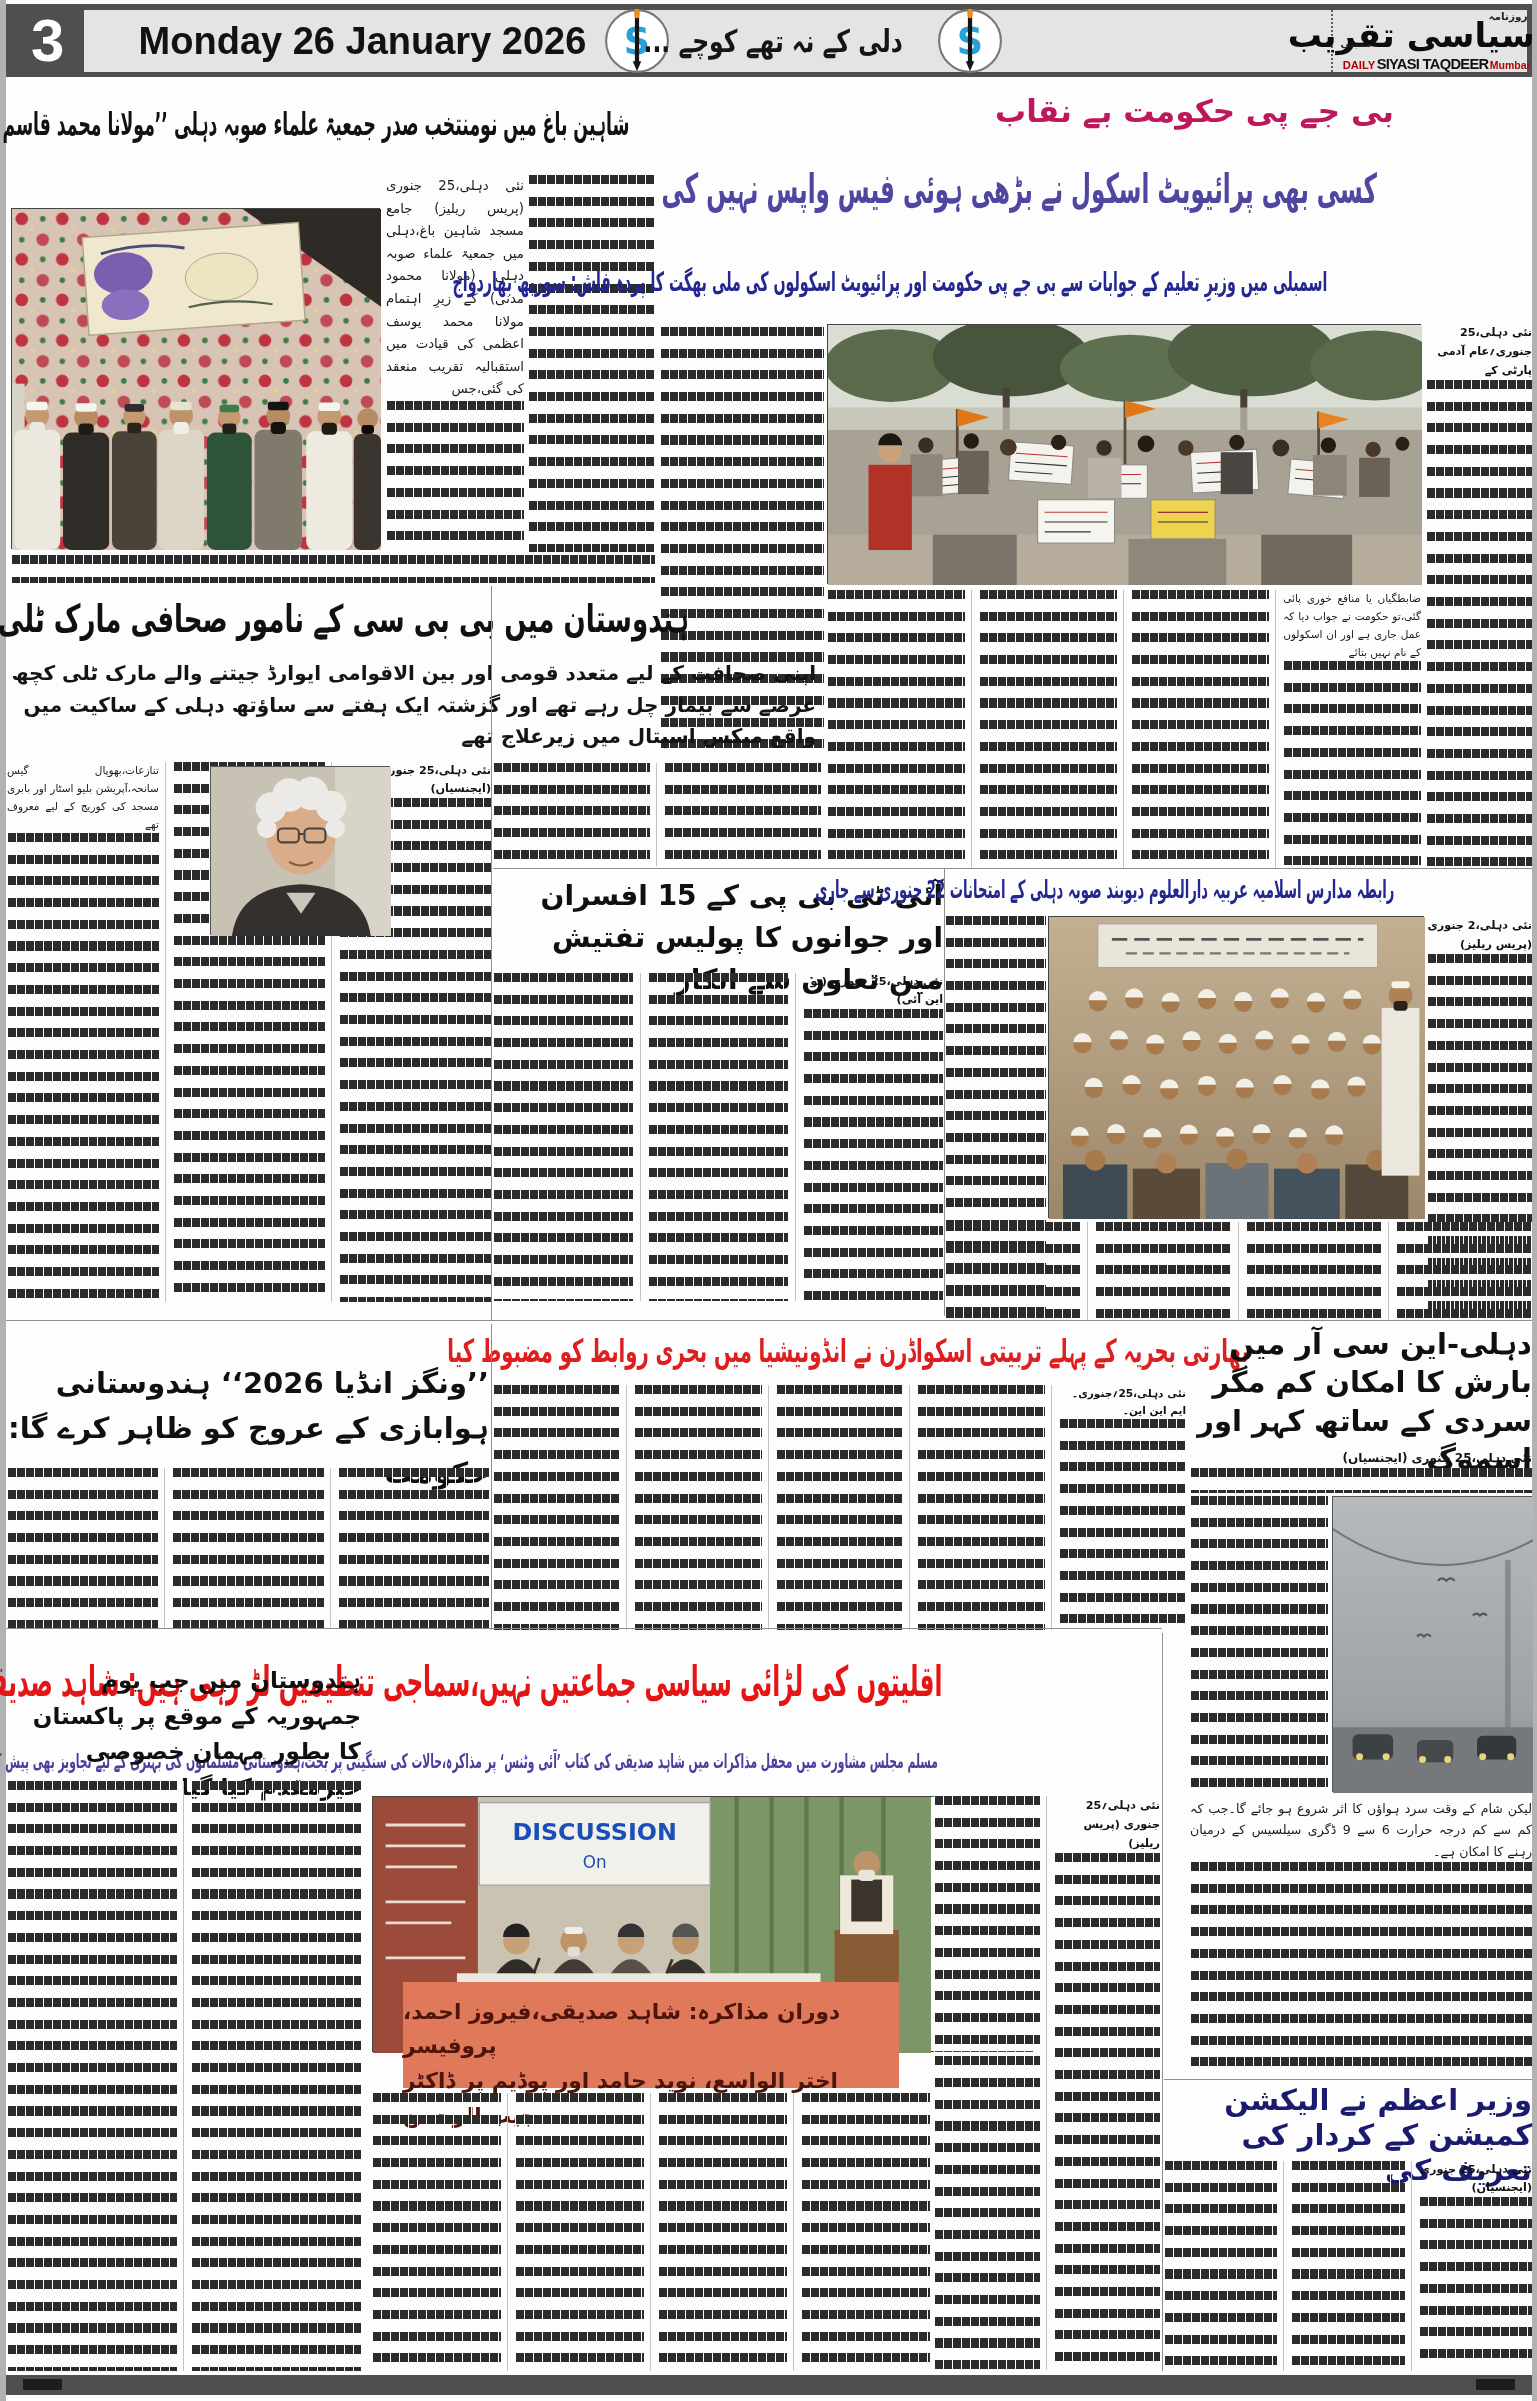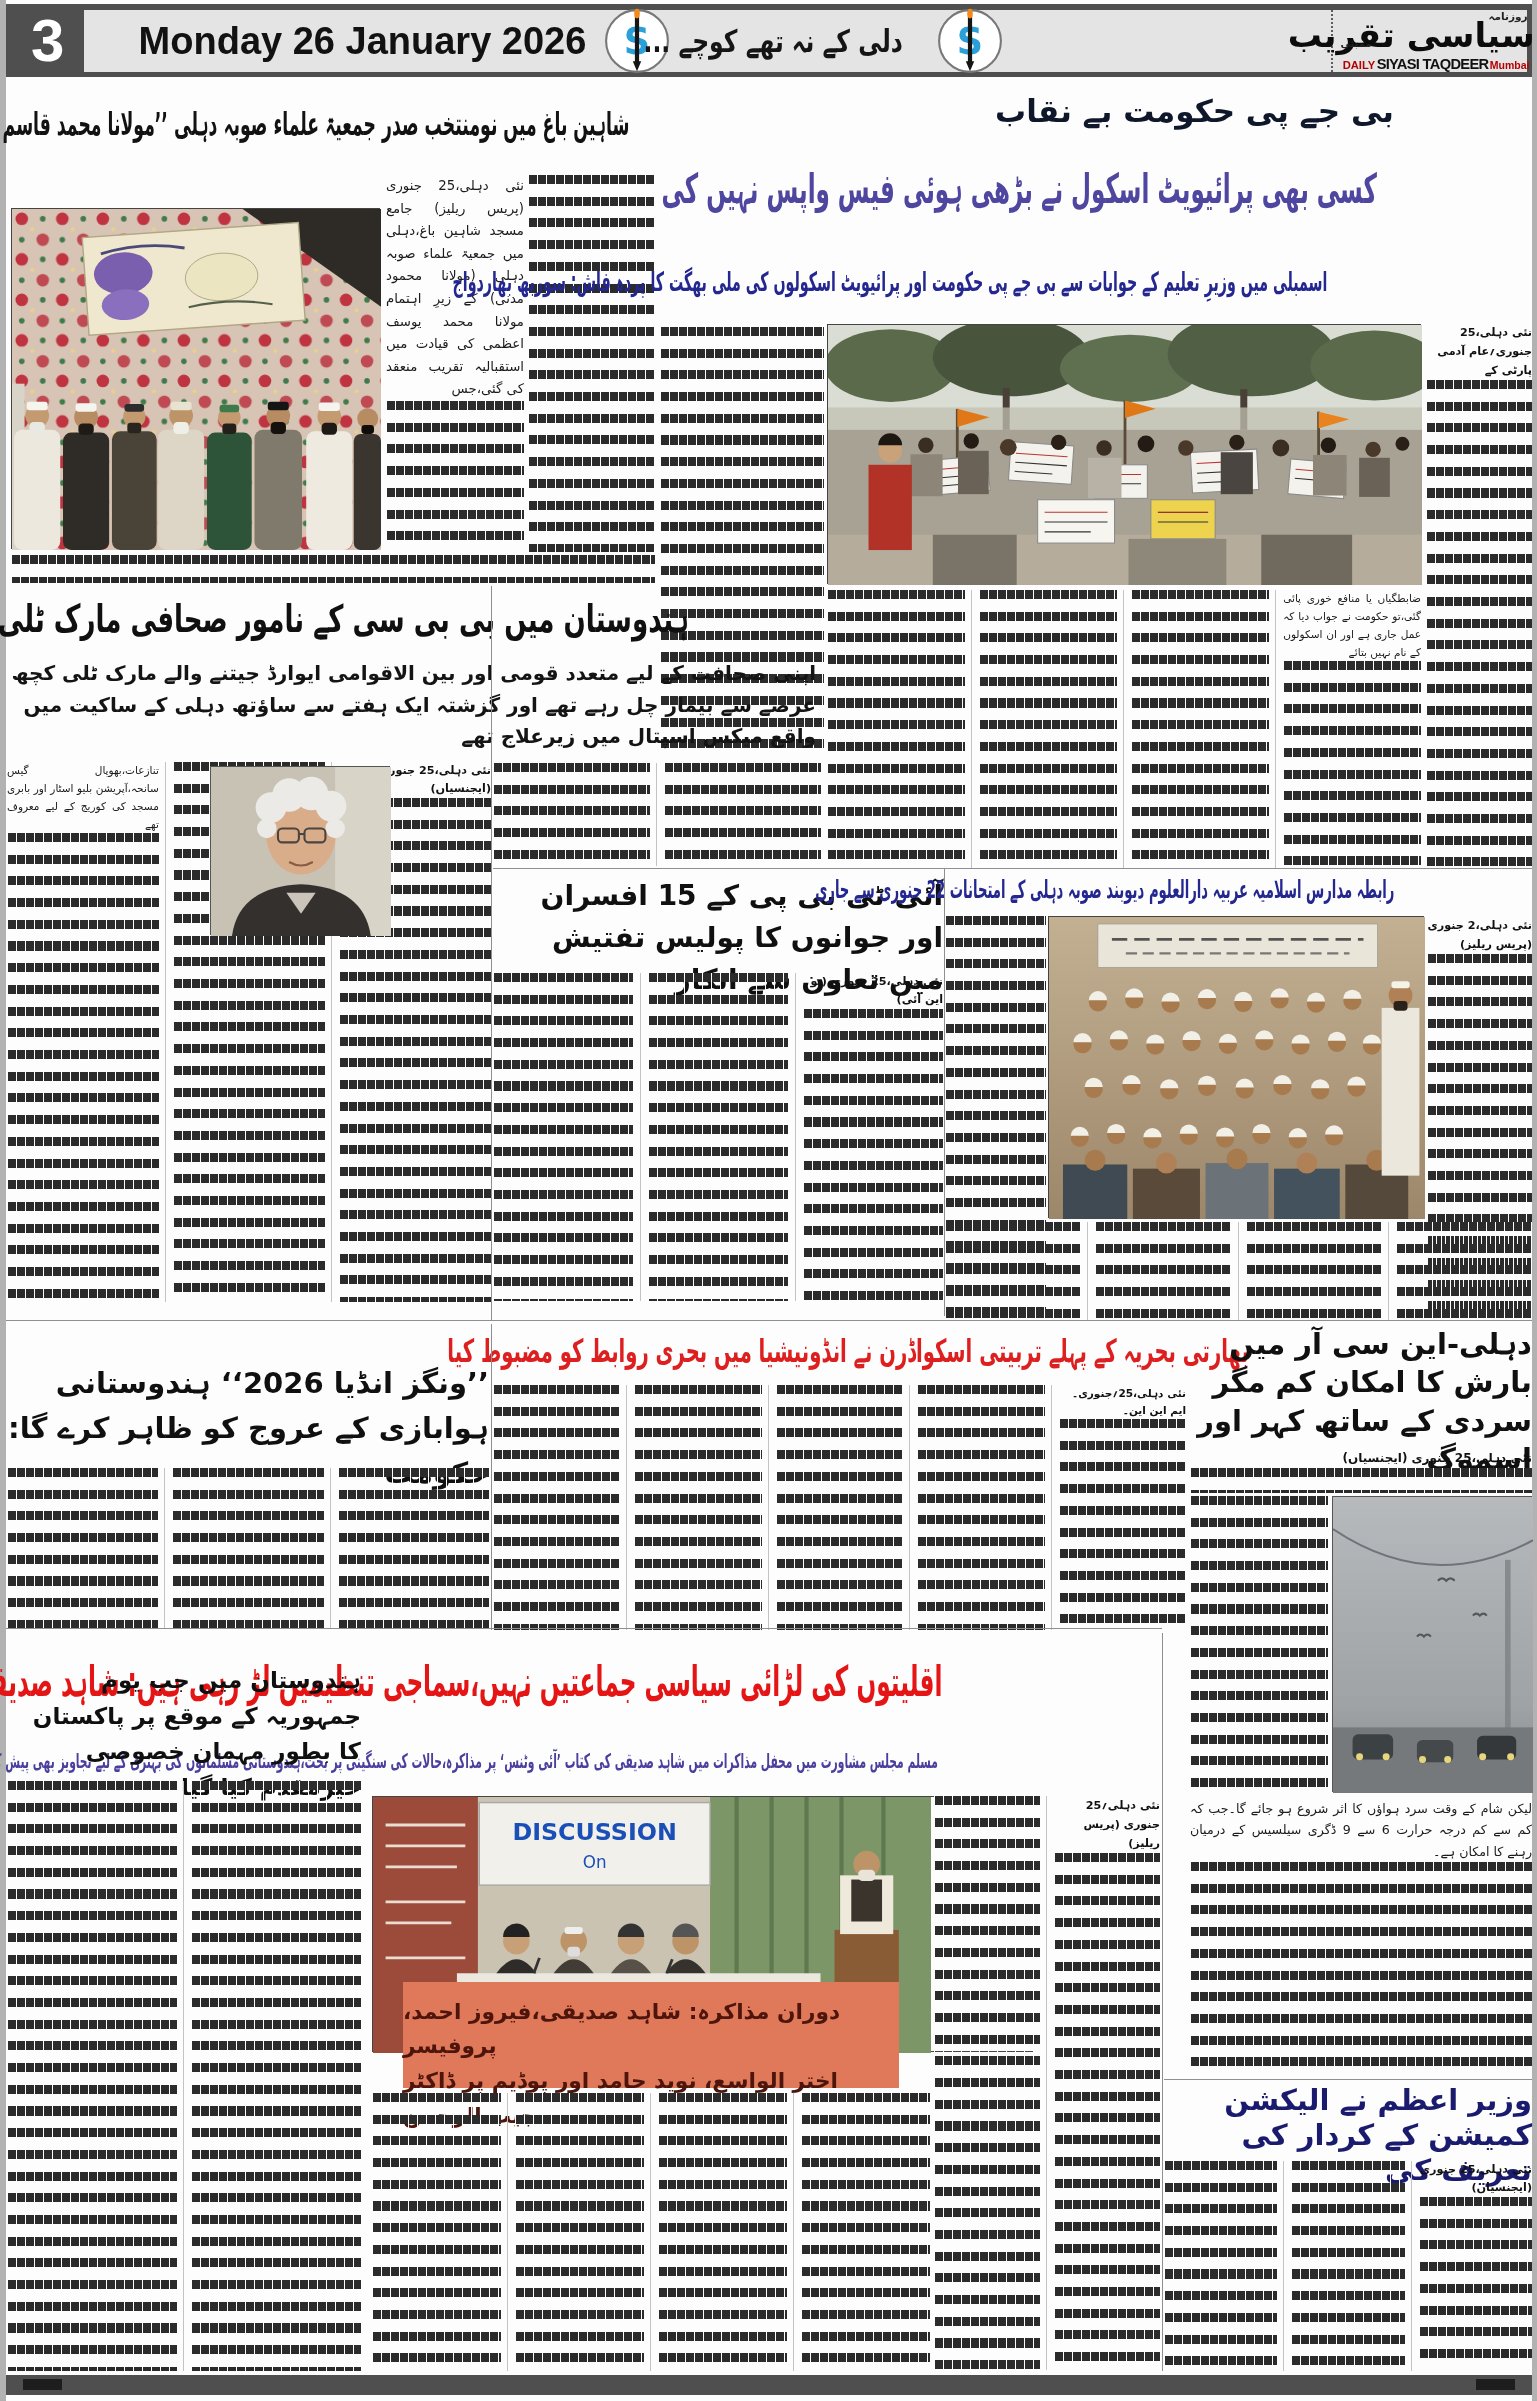--- a/index.html
+++ b/index.html
@@ -154,21 +154,21 @@
     </svg>
   </div>
 
   <div class="abs col" style="left:386px;top:175px;width:138px;height:377px">
     <div class="lead" style="font-size:13.3px">نئی دہلی،25 جنوری (پریس ریلیز) جامع مسجد شاہین باغ،دہلی میں جمعیۃ علماء صوبہ دہلی (مولانا محمود مدنی) کے زیرِ اہتمام مولانا محمد یوسف اعظمی کی قیادت میں استقبالیہ تقریب منعقد کی گئی،جس</div>
     <div class="fillx utx"></div>
   </div>
   <div class="abs utx" style="left:528px;top:175px;width:127px;height:377px"></div>
   <div class="abs utx" style="left:11.2px;top:555px;width:644px;height:28px"></div>
 
-  <div class="abs u fit bold" style="left:964px;top:91px;width:461px;height:41px;line-height:41px;font-size:31px;color:#0f172a">بی جے پی حکومت بے نقاب</div>
+  <div class="abs u fit bold" style="left:964px;top:91px;width:461px;height:41px;line-height:41px;font-size:31px;color:#be185d">بی جے پی حکومت بے نقاب</div>
   <div class="abs u fit bold" style="left: 825px; top: 133px; width: 707px; height: 112px; line-height: 112px; font-size: 41px; color: rgb(79, 70, 160); transform: scaleX(0.561287); transform-origin: center center;">کسی بھی پرائیویٹ اسکول نے بڑھی ہوئی فیس واپس نہیں کی</div>
   <div class="abs u fit bold" style="left: 657px; top: 247px; width: 874px; height: 70px; line-height: 70px; font-size: 26.6px; color: rgb(35, 39, 143); transform: scaleX(0.534188); transform-origin: center center;">اسمبلی میں وزیرِ تعلیم کے جوابات سے بی جے پی حکومت اور پرائیویٹ اسکولوں کی ملی بھگت کا پردہ فاش: سوربھ بھاردواج</div>
 
   <div class="abs utx" style="left:660px;top:327px;width:164px;height:433px"></div>
 
   <div class="abs" style="left:827px;top:324px;width:594px;height:260px;border:0.7px solid #444">
     <svg viewBox="0 0 850 372" width="594" height="260" preserveAspectRatio="none">
       <rect width="850" height="160" fill="#d9ddd3"></rect>
       <g>
         <ellipse cx="90" cy="58" rx="95" ry="52" fill="#5a6a4a"></ellipse>

